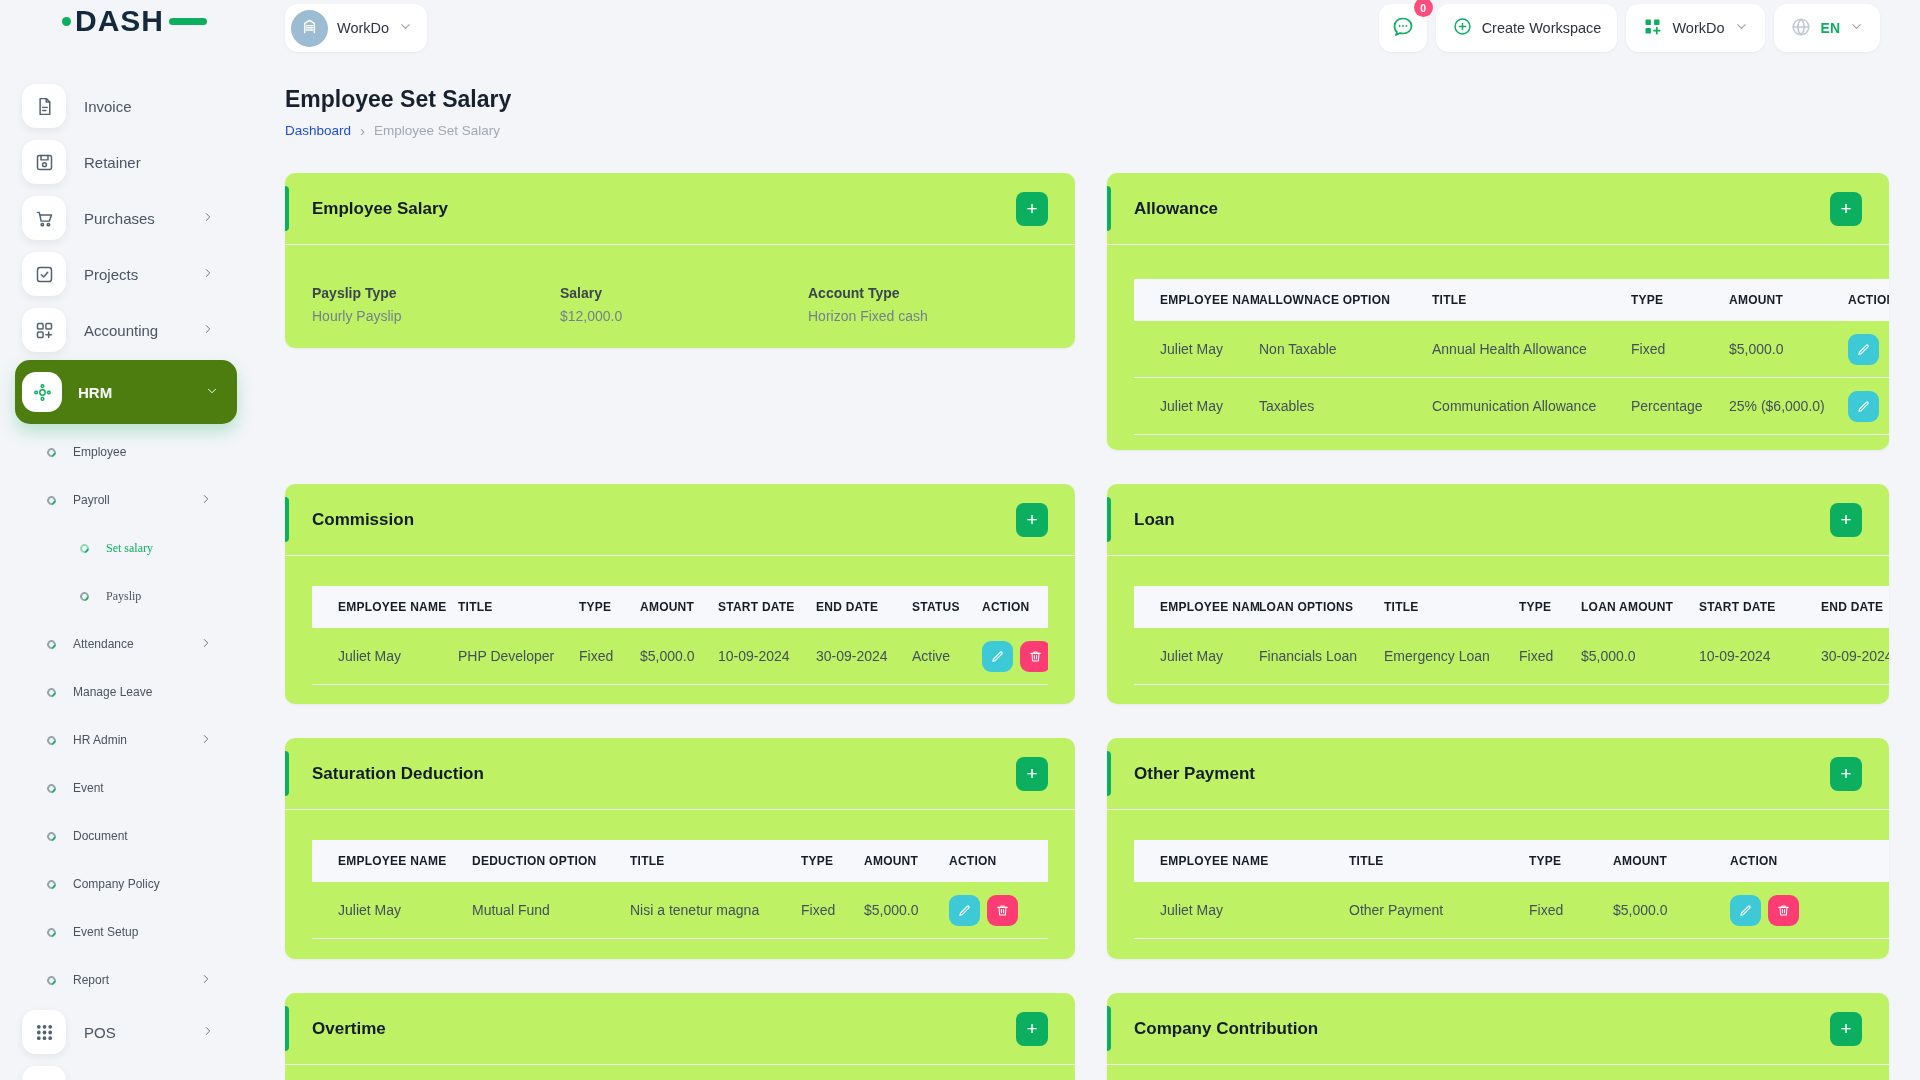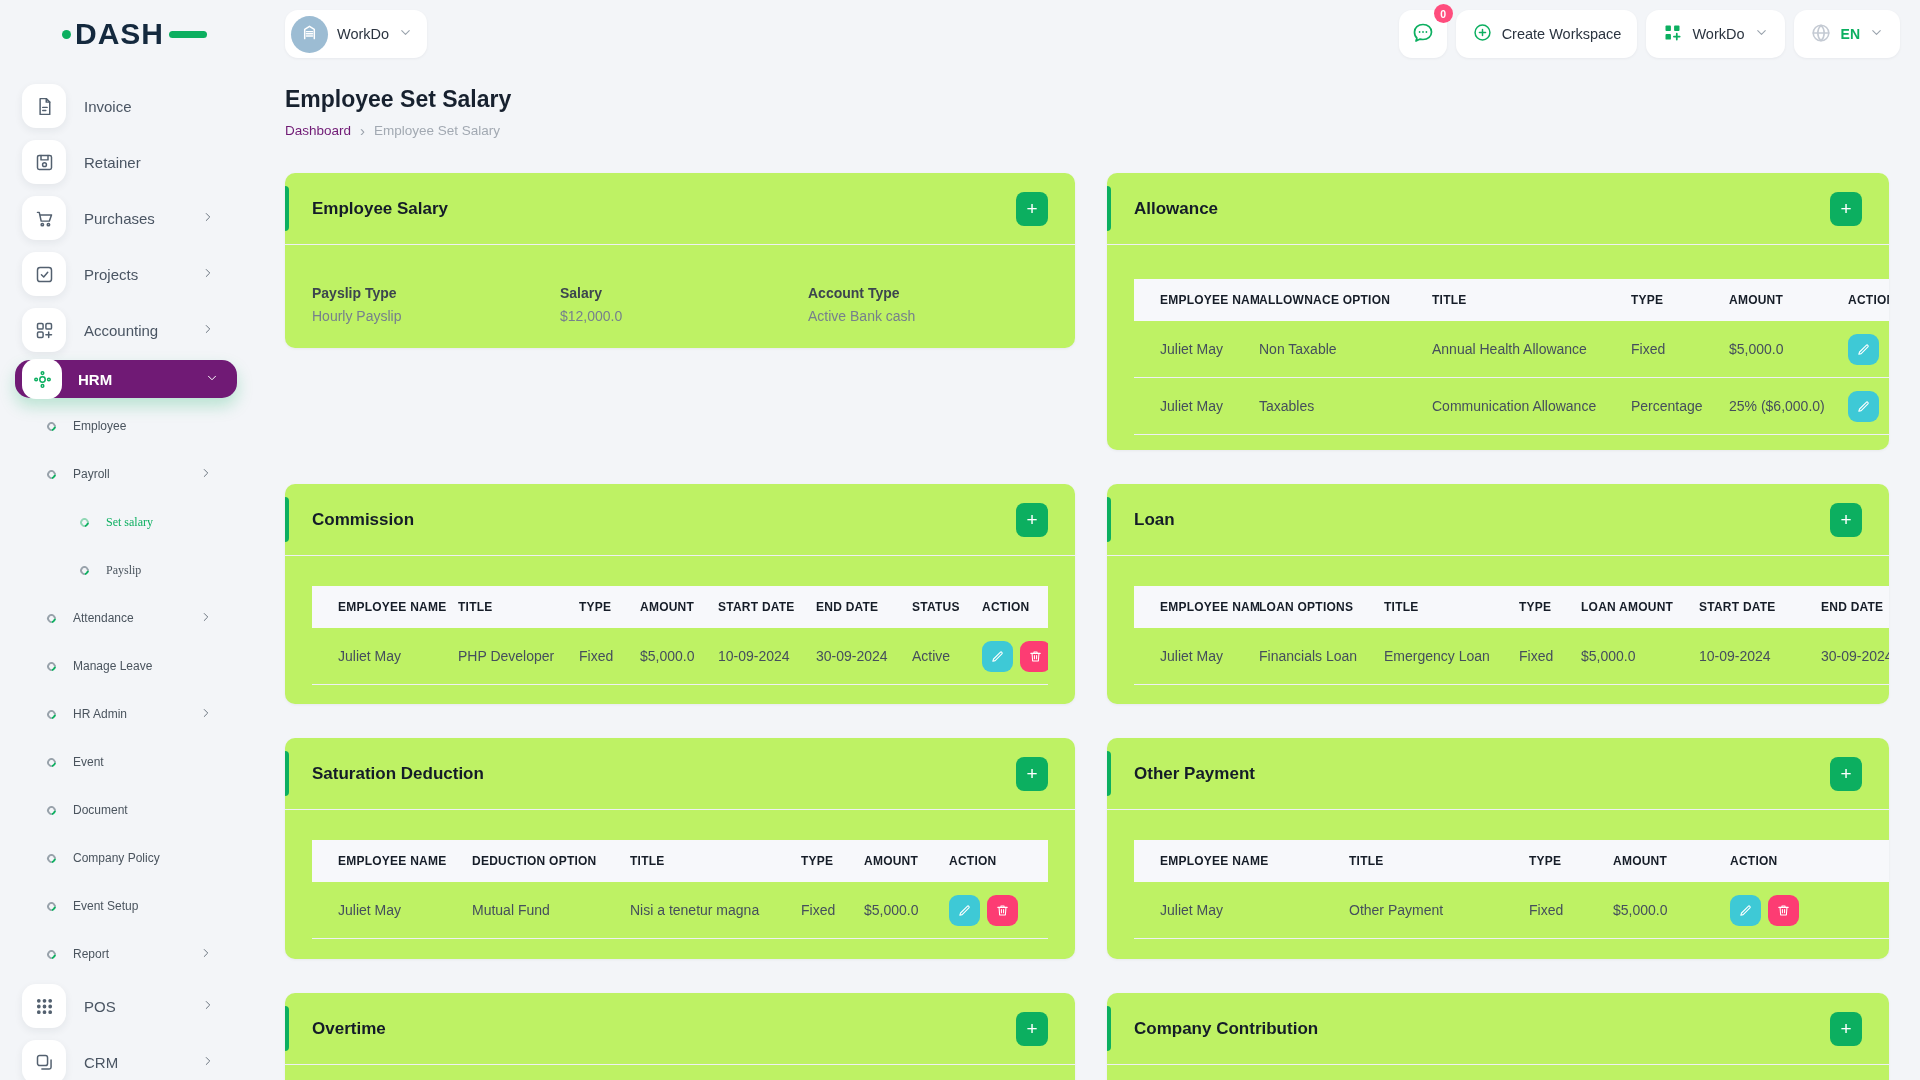--- a/index.html
+++ b/index.html
@@ -1,21 +1,21 @@
 <!DOCTYPE html>
 <html><head>
 <meta charset="utf-8">
 <style>
   * { margin:0; padding:0; box-sizing:border-box; }
   html,body { width:1920px; height:1080px; overflow:hidden; }
   body { background:#f3f5f8; font-family:"Liberation Sans", sans-serif; color:#39424e; }
   button { font-family:inherit; cursor:pointer; background:none; border:none; }
 
   
-  .topbar { height:64px; display:flex; align-items:center; padding:4px 20px 0 0; }
+  .topbar { height:64px; display:flex; align-items:flex-start; padding:4px 40px 0 0; }
   .logo-area { width:245px; padding-left:62px; display:flex; align-items:center; }
   .logo { display:flex; align-items:center; }
   .logo-dot { width:9px; height:9px; border-radius:50%; background:#0caf60; margin-right:4px; }
   .logo-text { font-size:30px; font-weight:800; letter-spacing:1px; color:#14293e; }
   .logo-bar { width:38px; height:7px; border-radius:4px; background:#0caf60; margin-left:5px; }
   .pill { display:flex; align-items:center; gap:9px; background:#fff; border-radius:13px; height:48px;
           padding:0 16px; box-shadow:0 1px 3px rgba(18,28,45,.05); color:#2b3440; font-size:14.5px; font-weight:500; }
   .ws-pill { margin-left:40px; padding:0 14px 0 6px; }
   .ws-avatar { width:37px; height:37px; border-radius:50%; background:#9cbcd3; display:flex; align-items:center; justify-content:center; color:#fff; }
   .ws-avatar svg { width:21px; height:21px; }
@@ -35,36 +35,36 @@
   .layout { display:flex; }
   .sidebar { width:245px; padding:14px 0 0 22px; flex:none; }
   .main { flex:1; padding:22px 31px 0 40px; }
 
   
   .side-item { display:flex; align-items:center; height:56px; color:#4a5563; font-size:15px; font-weight:500; }
   .icon-sq { width:44px; height:44px; border-radius:14px; background:#fff; box-shadow:0 3px 8px rgba(25,39,60,.07);
              display:flex; align-items:center; justify-content:center; color:#53606f; margin-right:18px; flex:none; }
   .icon-sq svg { width:21px; height:21px; }
   .side-item .chevr { margin-left:auto; margin-right:30px; color:#6a7480; } .chevr svg { width:14px; height:14px; }
-  .hrm-pill { display:flex; align-items:center; height:38px; width:222px; background:#701a75; border-radius:15px;
+  .hrm-pill { display:flex; align-items:center; height:64px; width:222px; background:#4d7c0f; border-radius:15px;
               margin:2px 0 4px -7px; padding-left:7px; box-shadow:0 8px 16px rgba(12,175,96,.25); color:#fff; font-weight:700; font-size:15px; }
   .hrm-pill .icon-sq { width:40px; height:40px; color:#0caf60; margin-right:16px; box-shadow:none; }
   .hrm-pill .chevr { margin-left:auto; margin-right:18px; color:#fff; }
   .sub-item { display:flex; align-items:center; height:48px; padding-left:25px; font-size:12px; color:#4a545e; }
   .sub-item.lvl2 { padding-left:58px;font-family:Liberation Serif, serif; }
   .sub-item.active { color:#0caf60; }
   .bullet { width:9px; height:9px; border-radius:50%; border:2px solid #98a2ab; border-bottom-color:#0caf60;
             transform:rotate(-45deg); margin-right:17px; flex:none; }
   .sub-item.active .bullet { border-color:#8fd7b4; border-bottom-color:#0caf60; }
   .sub-item .chevr { margin-left:auto; margin-right:32px; color:#6a7480; }
 
   
   .page-title { font-size:23px; font-weight:700; color:#17212f; }
   .breadcrumb { display:flex; align-items:center; gap:9px; margin-top:9px; font-size:13.5px; }
-  .bc-home { color:#701a75;text-align:center; } .bc-sep { color:#9aa1ab; font-size:15px; } .bc-cur { color:#a2a9b2; }
+  .bc-home { color:#1d4ed8;text-align:center; } .bc-sep { color:#9aa1ab; font-size:15px; } .bc-cur { color:#a2a9b2; }
 
   
   .grid { display:grid; grid-template-columns:790px 1fr; column-gap:32px; row-gap:34px; margin-top:34px; align-items:start; }
   .card { background:#bef264; border-radius:10px; box-shadow:0 1px 3px rgba(18,28,45,.05); overflow:hidden; }
   .h-salary { height:175px; } .h-allow { height:277px; } .h-row2 { height:220px; } .h-row3 { height:221px; } .h-row4 { height:170px; }
   .card-head { position:relative; height:72px; display:flex; align-items:center; padding:0 27px; border-bottom:1px solid #eef0f4; }
   .card-head::before { content:""; position:absolute; left:0; top:13px; width:4px; height:45px; background:#0caf60; border-radius:0 4px 4px 0; }
   .card-title { font-size:17px; font-weight:700; color:#141c28; }
   .add-btn { margin-left:auto; width:32px; height:34px; border-radius:8px; background:#0caf60; color:#fff;
              font-size:19px; font-weight:400; display:flex; align-items:center; justify-content:center; line-height:1; }
@@ -341,21 +341,21 @@
           <div>
             <div class="fld-label">Payslip Type</div>
             <div class="fld-value">Hourly Payslip</div>
           </div>
           <div>
             <div class="fld-label">Salary</div>
             <div class="fld-value">$12,000.0</div>
           </div>
           <div>
             <div class="fld-label">Account Type</div>
-            <div class="fld-value">Active Bank cash</div>
+            <div class="fld-value">Horizon Fixed cash</div>
           </div>
         </div>
       </section>
 
       <section class="card h-allow">
         <div class="card-head">
           <span class="card-title">Allowance</span>
           <button class="add-btn">+</button>
         </div>
         <div class="card-body flush" style="padding-top:34px;">

